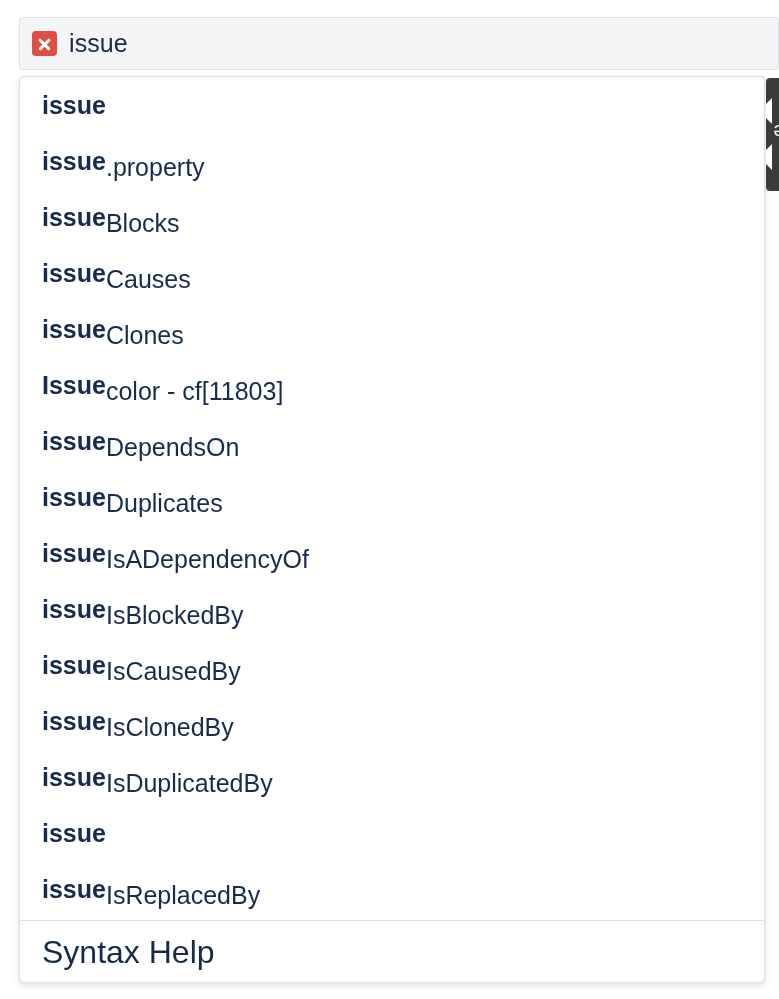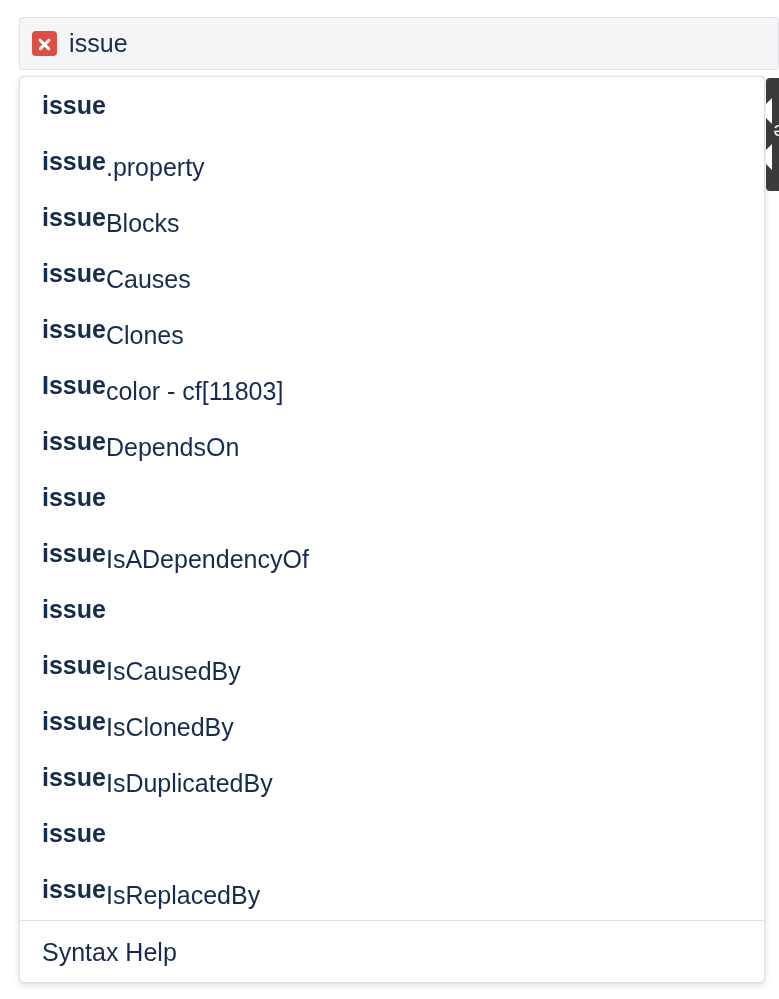--- a/index.html
+++ b/index.html
@@ -116,21 +116,21 @@
 
   .footer-row {
     position: absolute;
     left: 0;
     right: 0;
     top: 844px;
     height: 62px;
     display: flex;
     align-items: center;
     padding-left: 22px;
-    font-size: 25px;
+    font-size: 32px;
     color: #172b4d;
     cursor: pointer;
     box-sizing: border-box;
   }
 
   
   .edge-tooltip {
     position: absolute;
     left: 766px;
     top: 78px;
@@ -198,27 +198,29 @@
         <li class="suggestion-item">
           <span class="match">Issue</span>
           <span class="rest"> color - cf[11803]</span>
         </li>
         <li class="suggestion-item">
           <span class="match">issue</span>
           <span class="rest">DependsOn</span>
         </li>
         <li class="suggestion-item">
           <span class="match">issue</span>
+          <span class="rest">Duplicates</span>
         </li>
         <li class="suggestion-item">
           <span class="match">issue</span>
           <span class="rest">IsADependencyOf</span>
         </li>
         <li class="suggestion-item">
           <span class="match">issue</span>
+          <span class="rest">IsBlockedBy</span>
         </li>
         <li class="suggestion-item">
           <span class="match">issue</span>
           <span class="rest">IsCausedBy</span>
         </li>
         <li class="suggestion-item">
           <span class="match">issue</span>
           <span class="rest">IsClonedBy</span>
         </li>
         <li class="suggestion-item">

